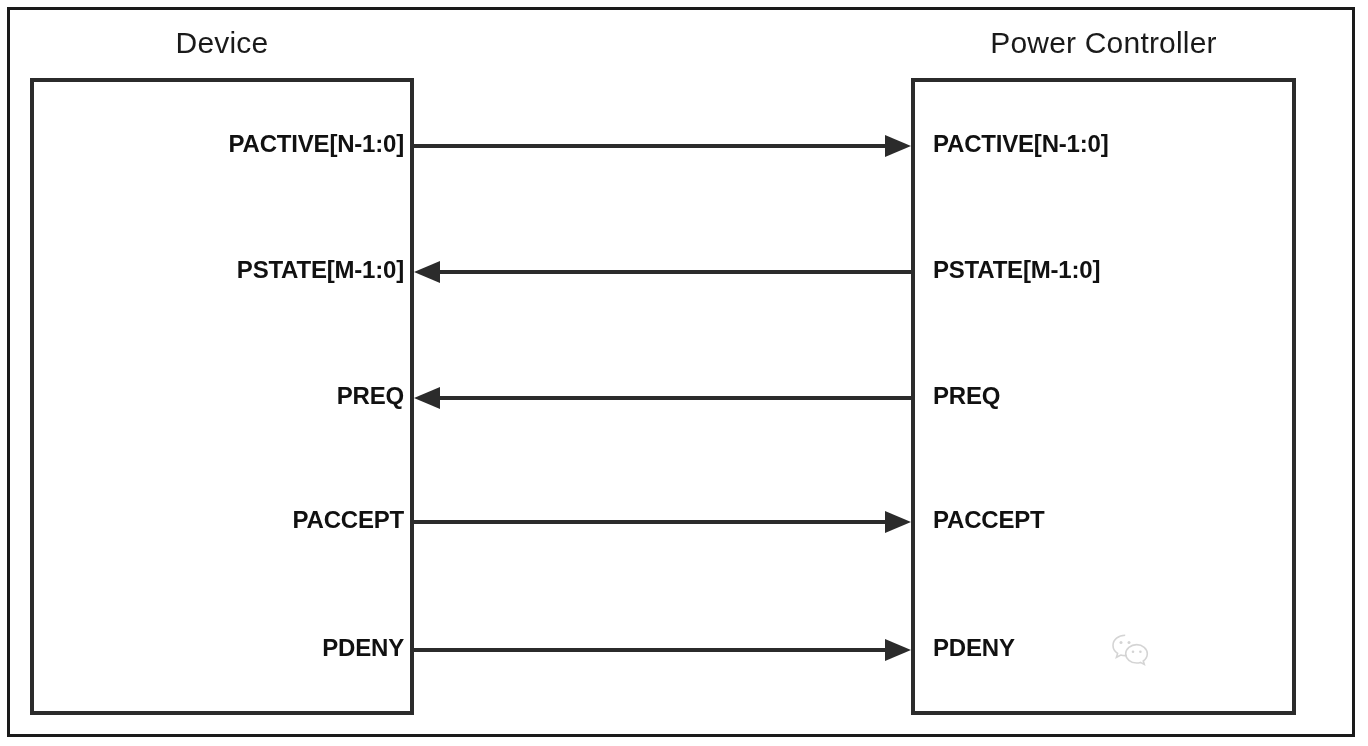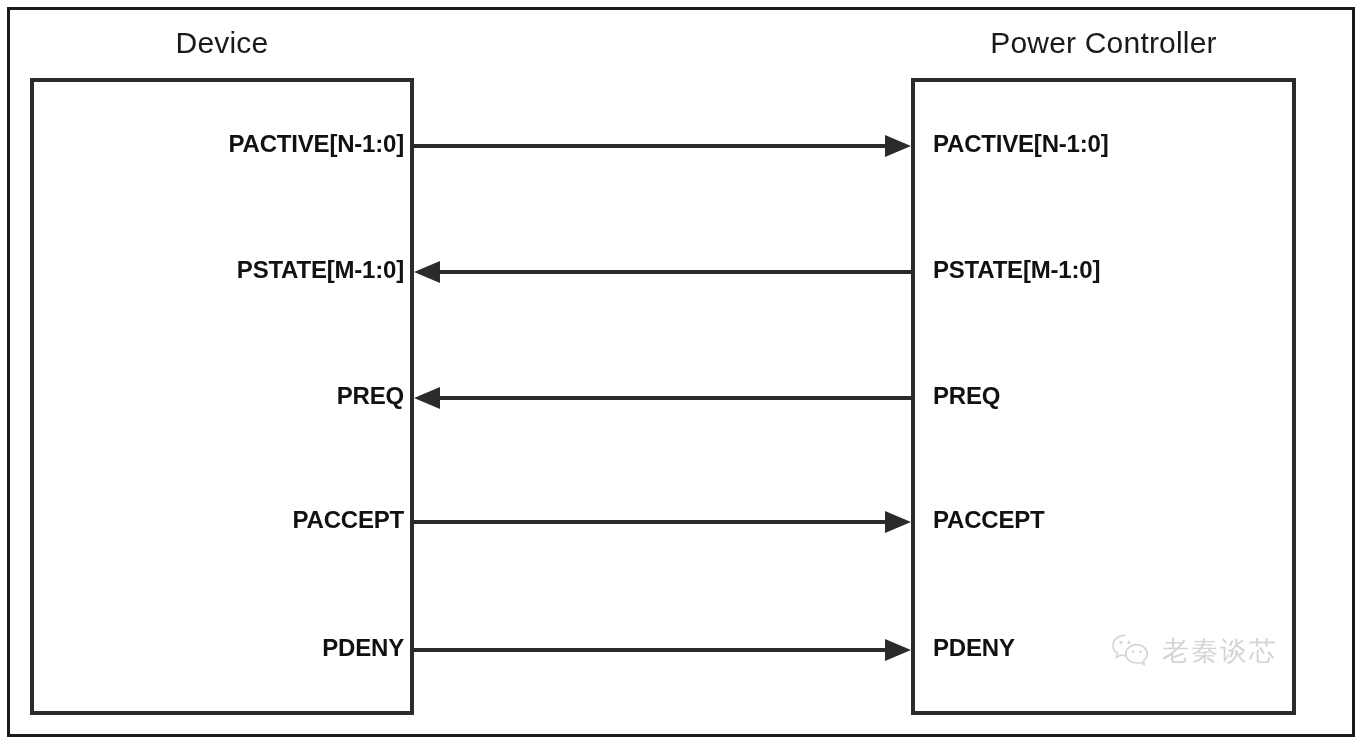--- a/index.html
+++ b/index.html
@@ -127,16 +127,15 @@
     <svg width="42" height="38" viewBox="0 0 42 38">
       <g fill="none" stroke="#9a9a9a" stroke-width="1.6">
         <path d="M15.2 3.2C8.4 3.2 3 7.8 3 13.4c0 3.2 1.8 6.1 4.6 8l-1.2 3.9 4.4-2.3c1.4.4 2.9.6 4.4.6.5 0 1 0 1.4-.1"></path>
         <path d="M26.6 12.6c-6 0-10.9 4.1-10.9 9.2s4.9 9.2 10.9 9.2c1.3 0 2.6-.2 3.8-.6l3.9 2-1-3.4c2.4-1.7 4-4.2 4-7.2 0-5.1-4.8-9.2-10.7-9.2z"></path>
       </g>
       <circle cx="11" cy="10.6" r="1.5" fill="#9a9a9a"></circle>
       <circle cx="19" cy="10.6" r="1.5" fill="#9a9a9a"></circle>
       <circle cx="23" cy="19.8" r="1.3" fill="#9a9a9a"></circle>
       <circle cx="30.4" cy="19.8" r="1.3" fill="#9a9a9a"></circle>
     </svg>
-    <span class="watermark-text">老秦谈芯</span>
   </div>
 
 </div>
 
 </body></html>

